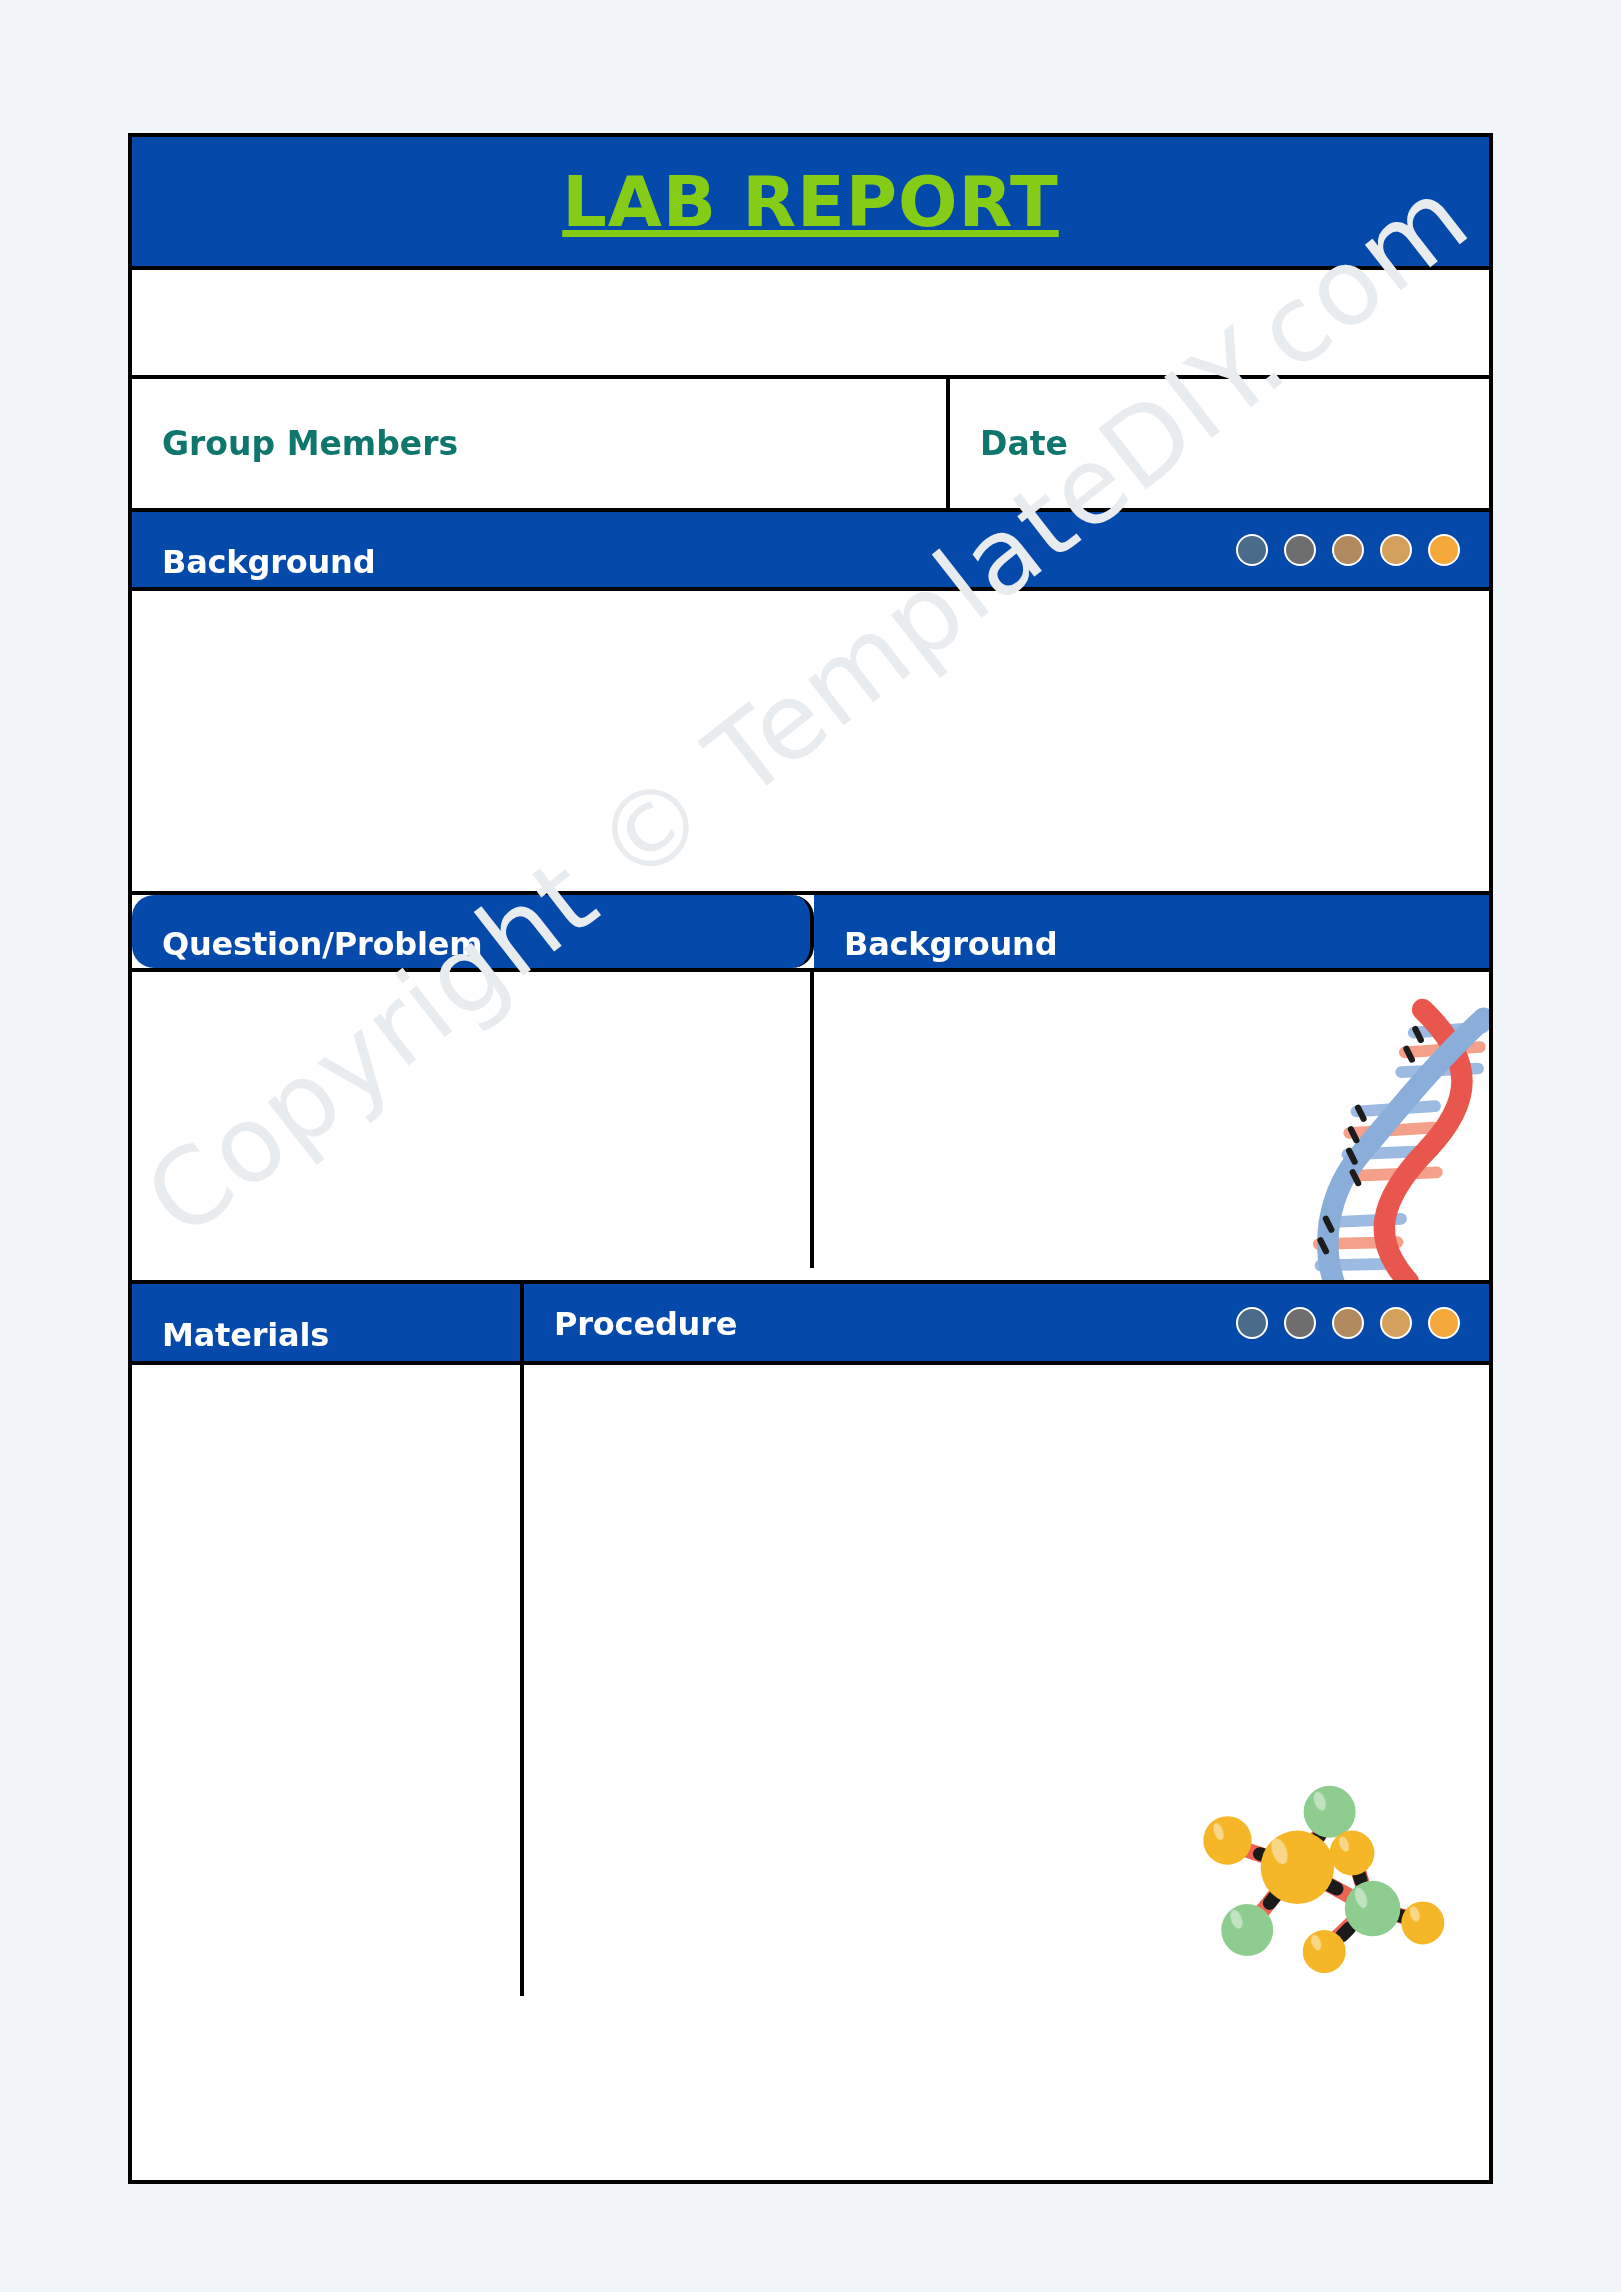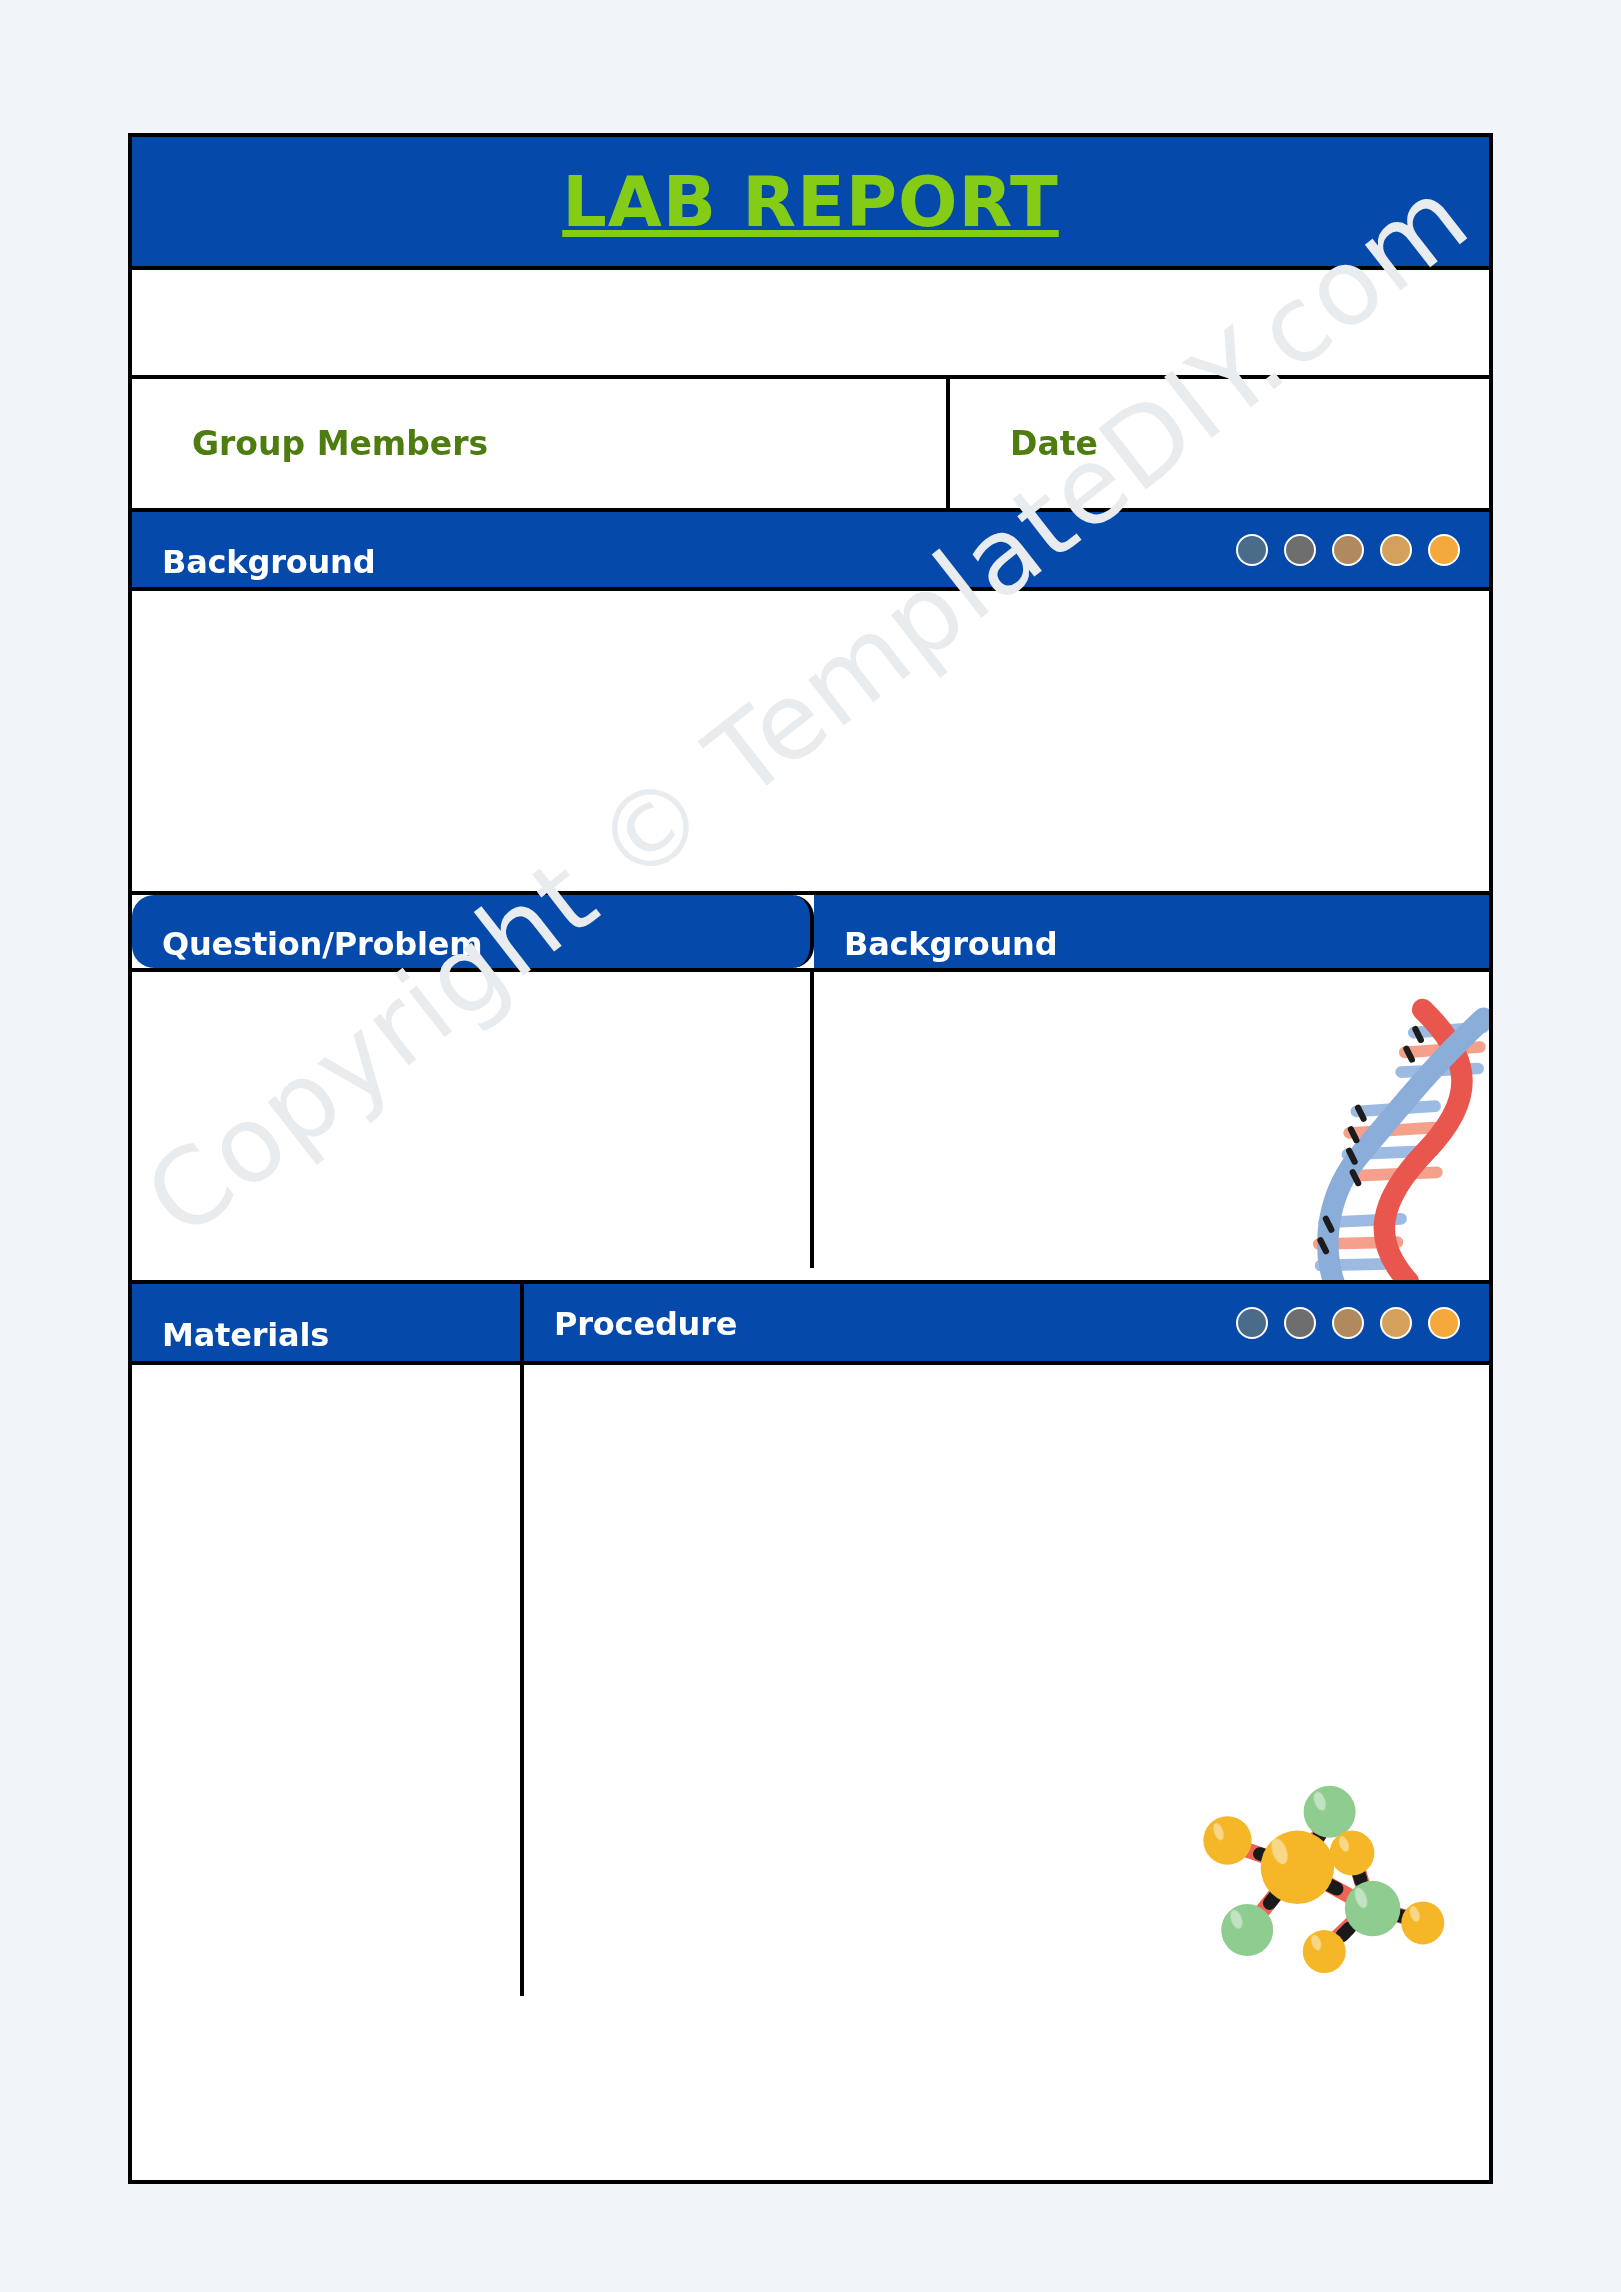--- a/index.html
+++ b/index.html
@@ -111,24 +111,23 @@
   }
   #date-cell {
     flex: 1;
     display: flex;
     align-items: center;
   }
   .field-label {
     font-family: "DejaVu Sans", sans-serif;
     font-weight: 700;
     font-size: 33px;
-    color: #4d7c0f;
+    color: #0f766e;
     padding-left: 30px;
     line-height: 1;
-    margin-left: 30px;
   }
 
   
   #background-band {
     height: 79px;
     border-bottom: 4.5px solid #000;
   }
   #background-body {
     height: 304px;
     background: #fff;

